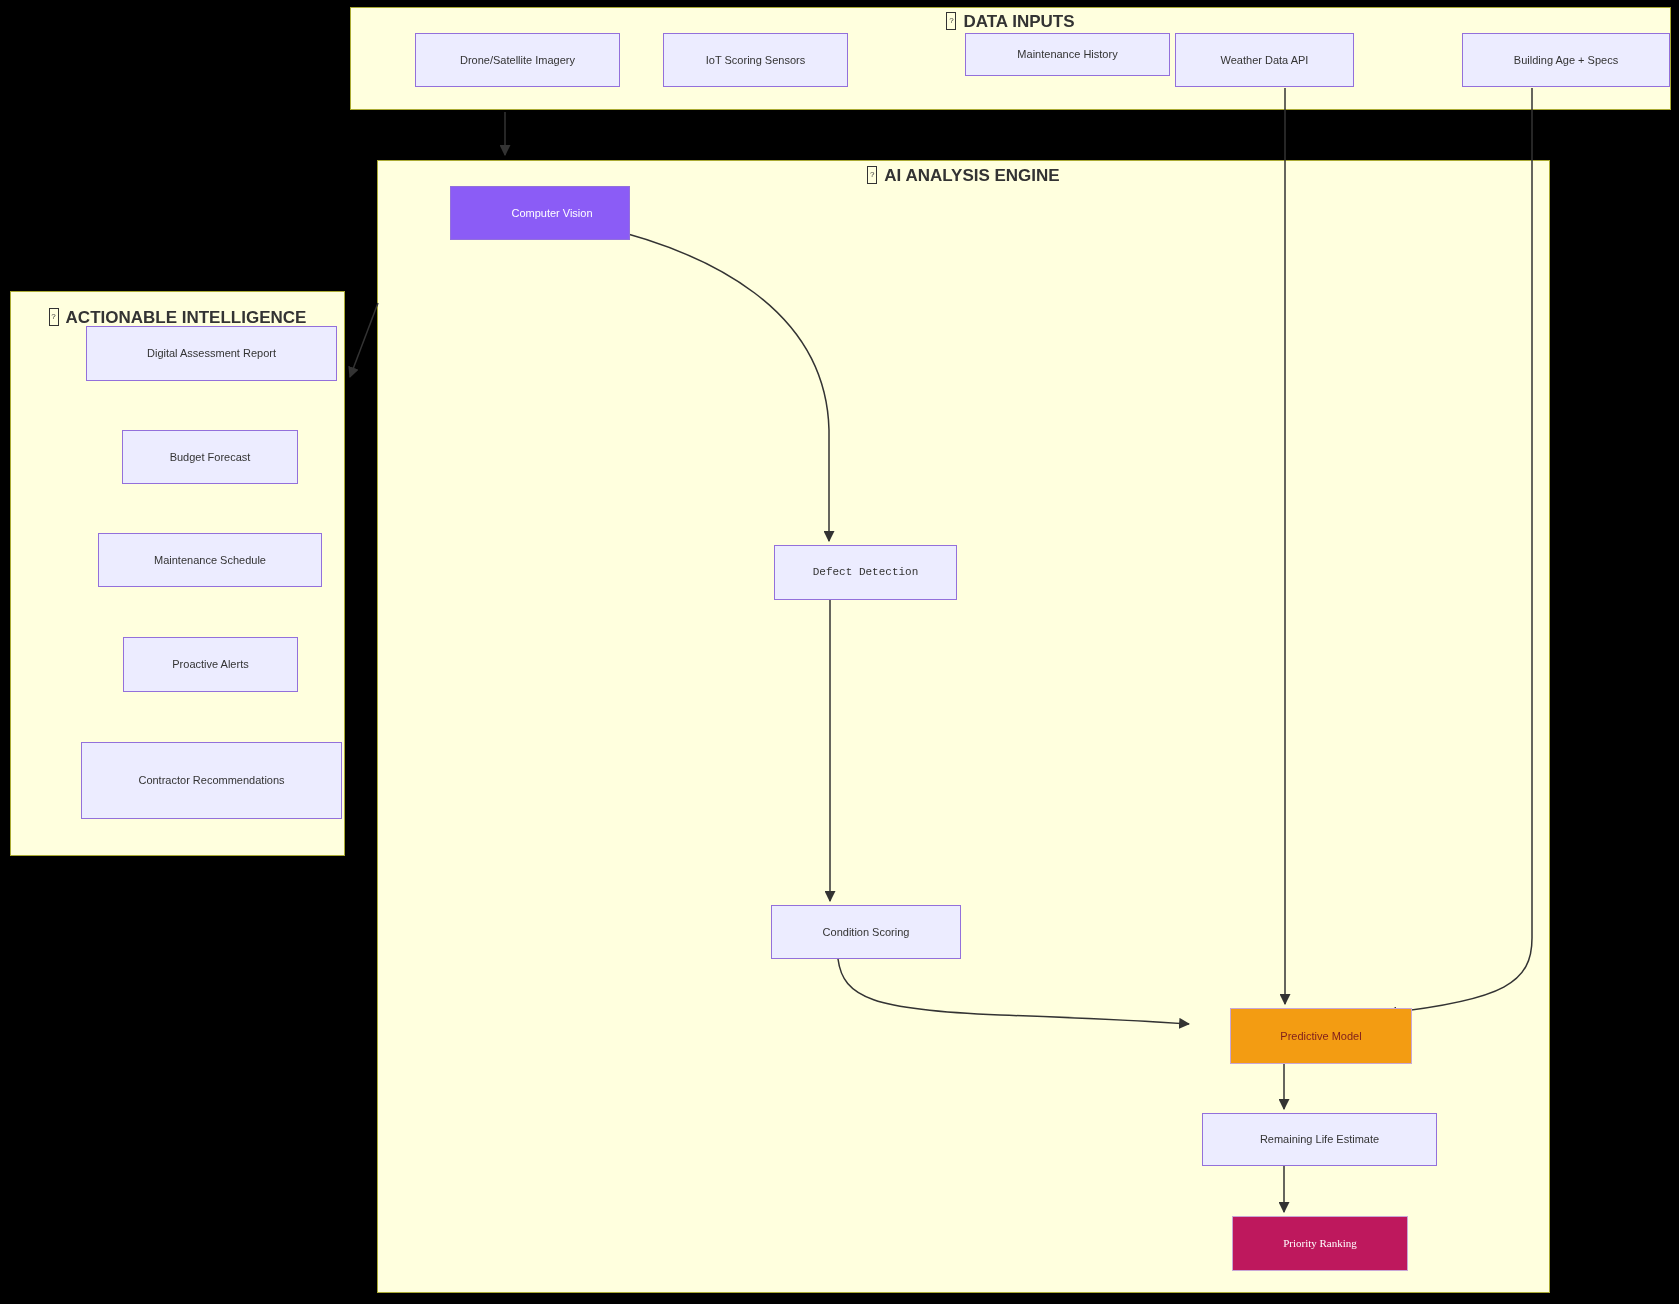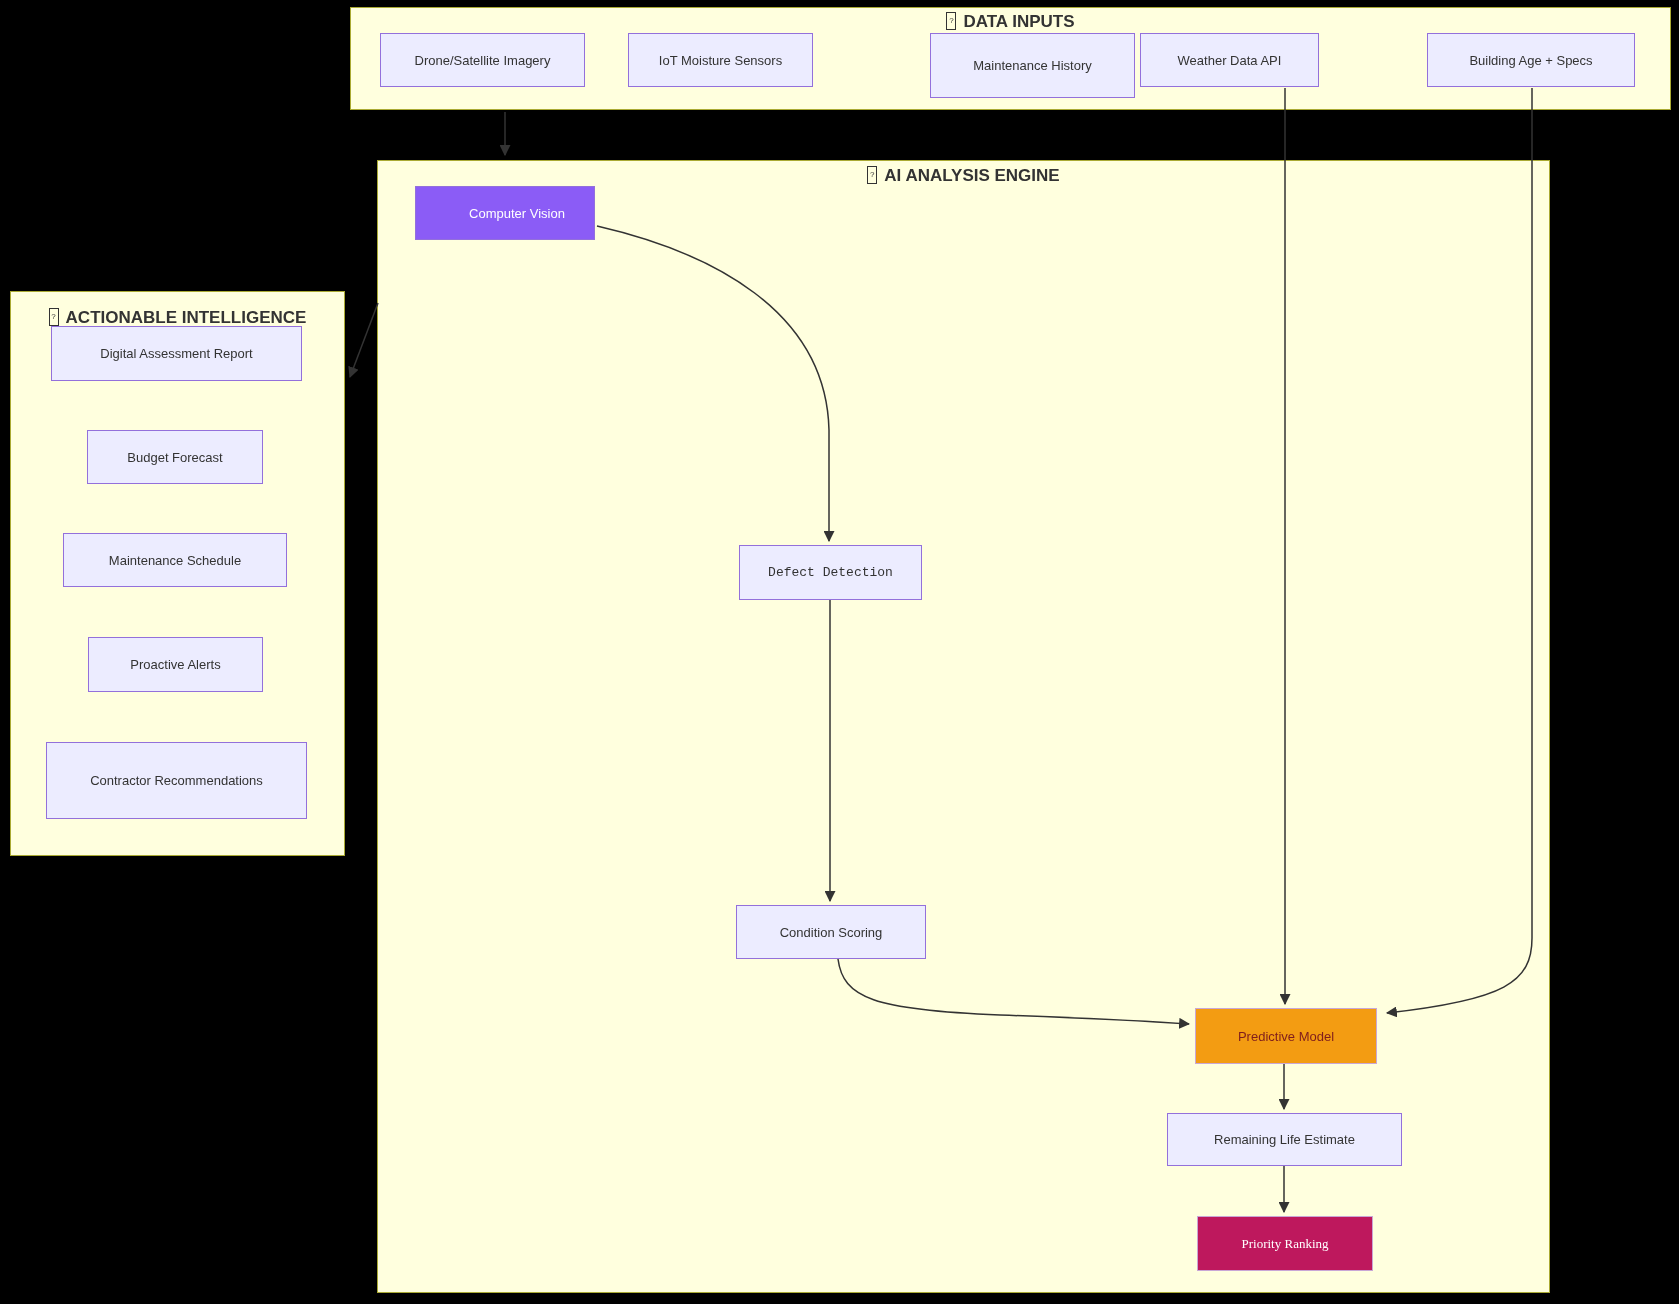--- a/index.html
+++ b/index.html
@@ -57,24 +57,25 @@
   .node {
     position: absolute;
     z-index: 3;
     background: #ECECFF;
     border: 1px solid #9370DB;
     box-sizing: border-box;
     display: flex;
     align-items: center;
     justify-content: center;
     text-align: center;
-    font-size: 13px;
+    font-size: 11px;
     color: #333333;
     line-height: 23px;
     padding: 2px 8px;
+    margin-left: 35px;
   }
   .node-purple {
     background: #8B5CF6;
     border-color: #9370DB;
     color: #FFFFFF;
     padding-left: 32px;
   }
   .node-orange {
     background: #F39C12;
     border-color: #C9A7D6;
@@ -123,23 +124,23 @@
     <path d="M1284,1064 L1284,1109" marker-end="url(#arrow)"></path>
     <path d="M1284,1166 L1284,1212" marker-end="url(#arrow)"></path>
     <path d="M378,303 L350,377" marker-end="url(#arrow)"></path>
   </g>
 </svg>
 
 <div class="node" style="left:380px; top:33px; width:205px; height:54px;">
   <span>Drone/Satellite Imagery</span>
 </div>
 <div class="node" style="left:628px; top:33px; width:185px; height:54px;">
-  <span>IoT Moisture Sensors</span>
+  <span>IoT Scoring Sensors</span>
 </div>
-<div class="node" style="left:930px; top:33px; width:205px; height:65px;">
+<div class="node" style="left:930px; top:33px; width:205px; height:43px;">
   <span>Maintenance History</span>
 </div>
 <div class="node" style="left:1140px; top:33px; width:179px; height:54px;">
   <span>Weather Data API</span>
 </div>
 <div class="node" style="left:1427px; top:33px; width:208px; height:54px;">
   <span>Building Age + Specs</span>
 </div>
 
 <div class="node node-purple" style="left:415px; top:186px; width:180px; height:54px;">

